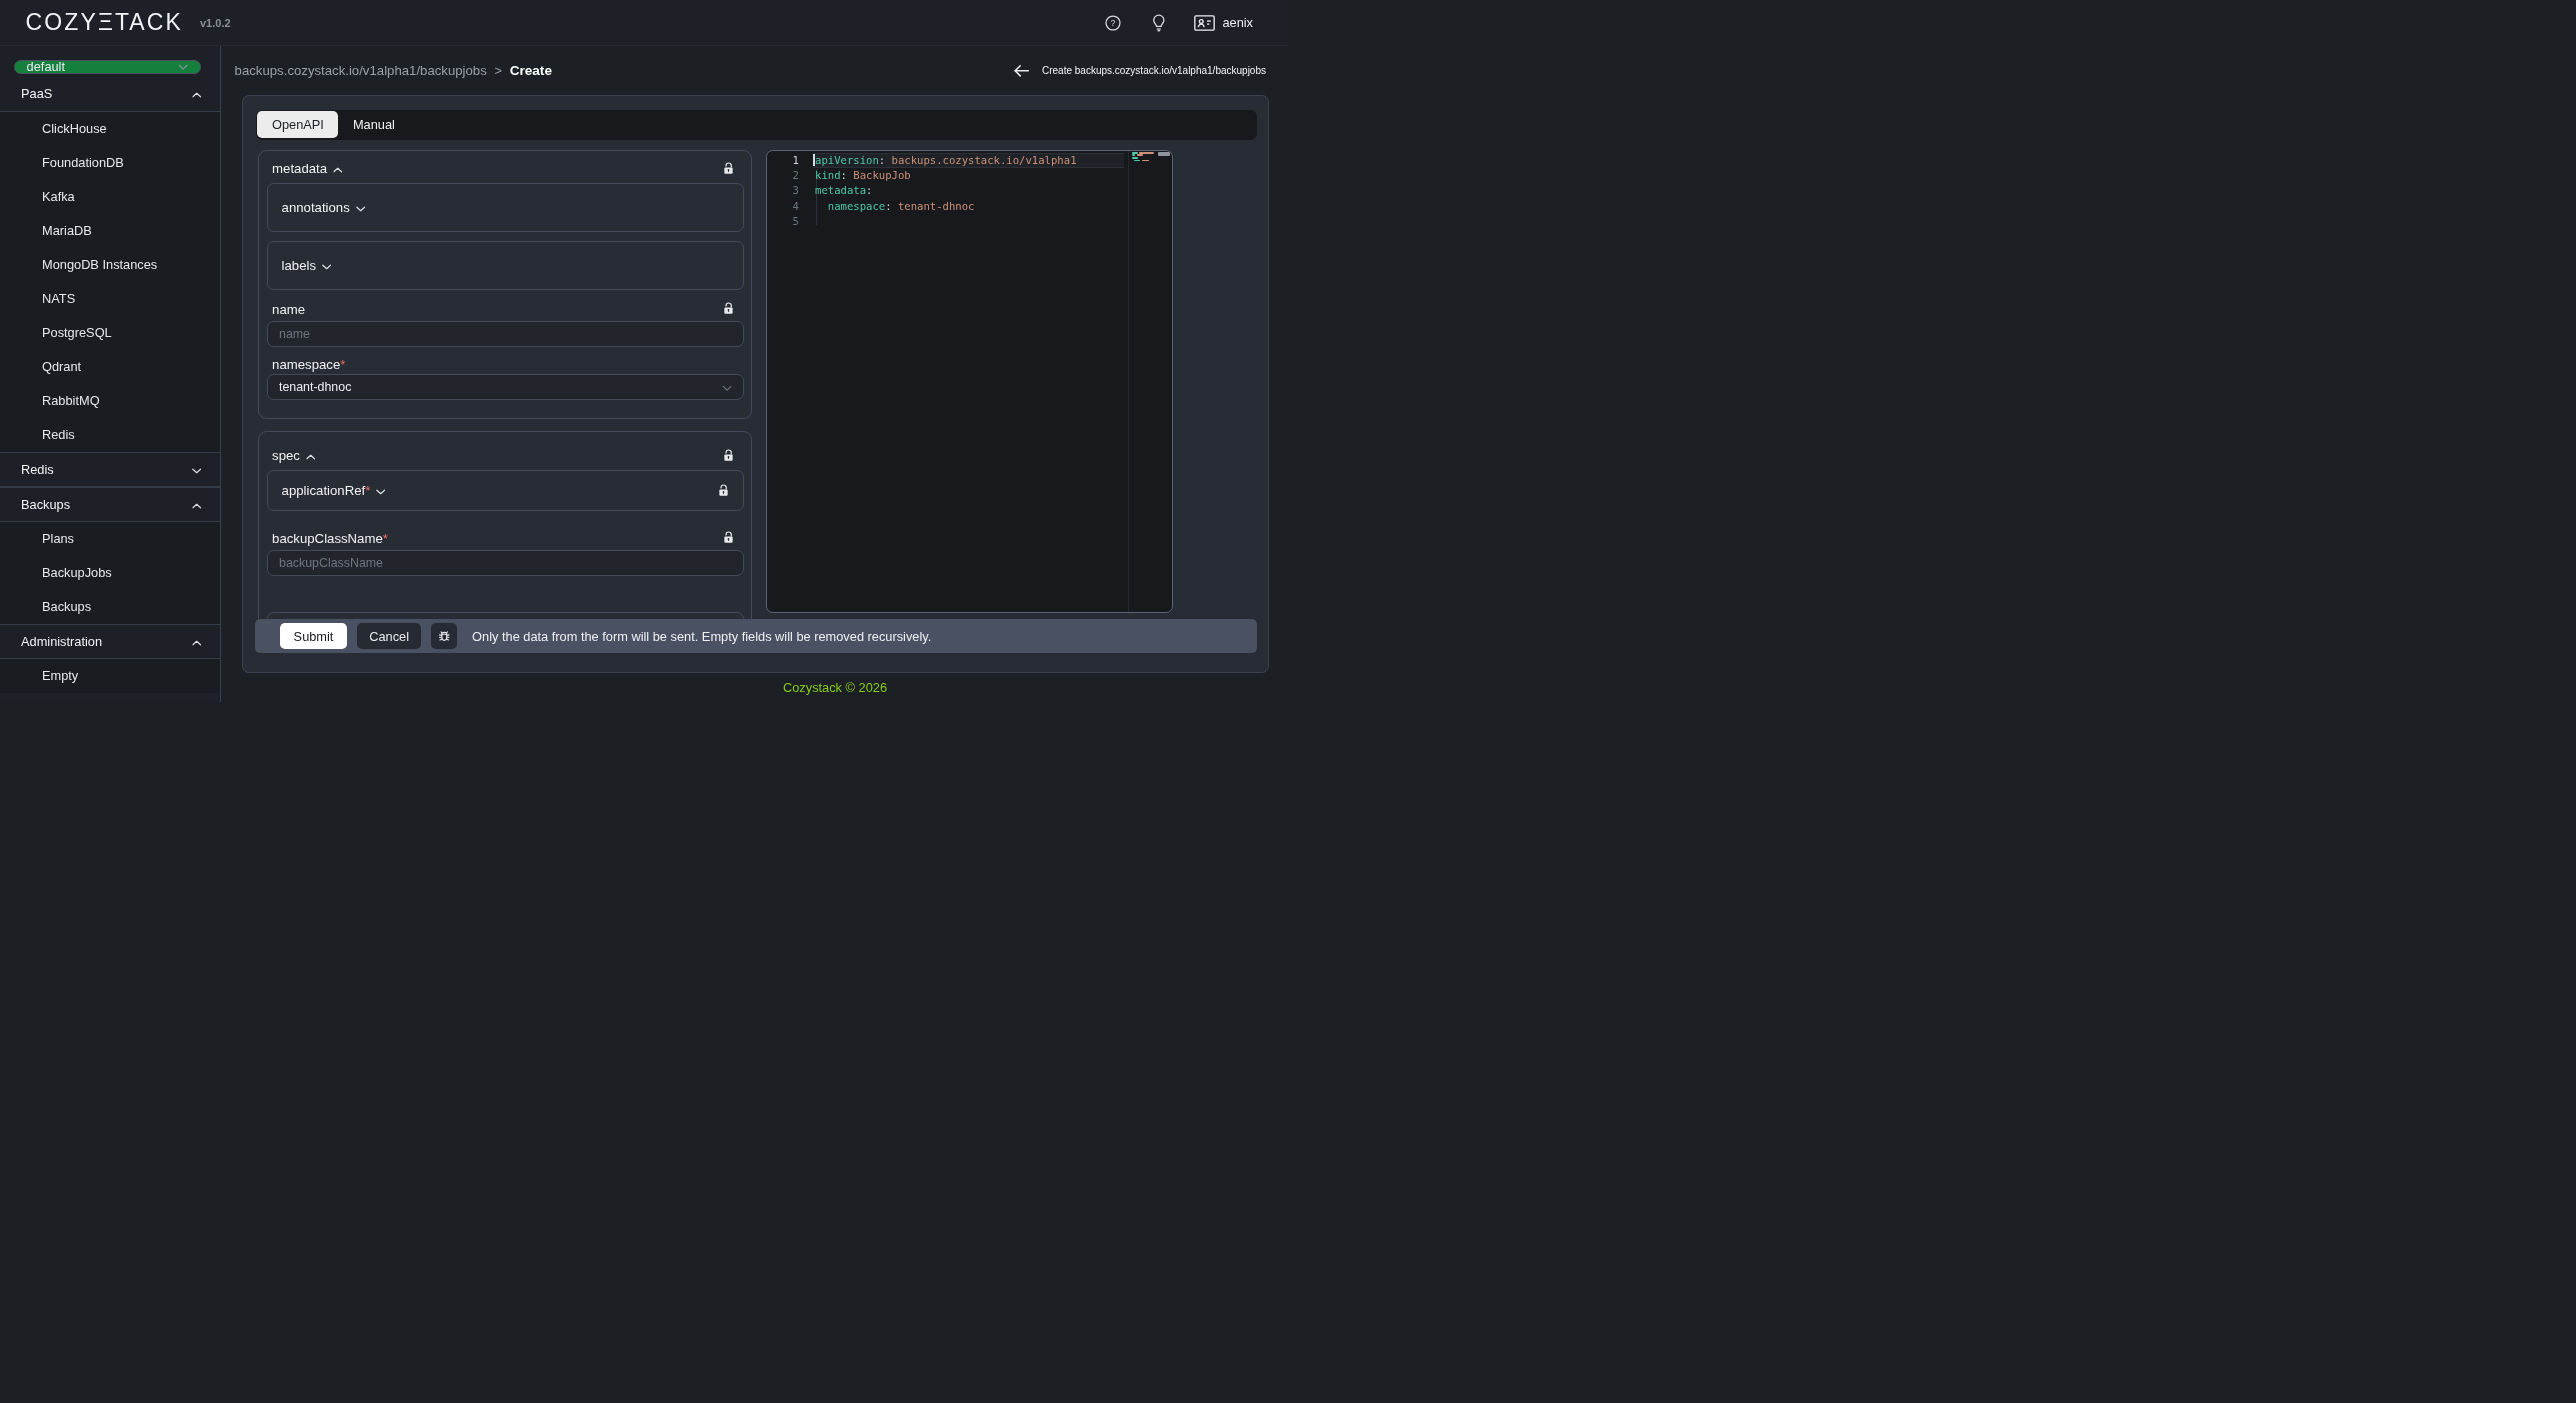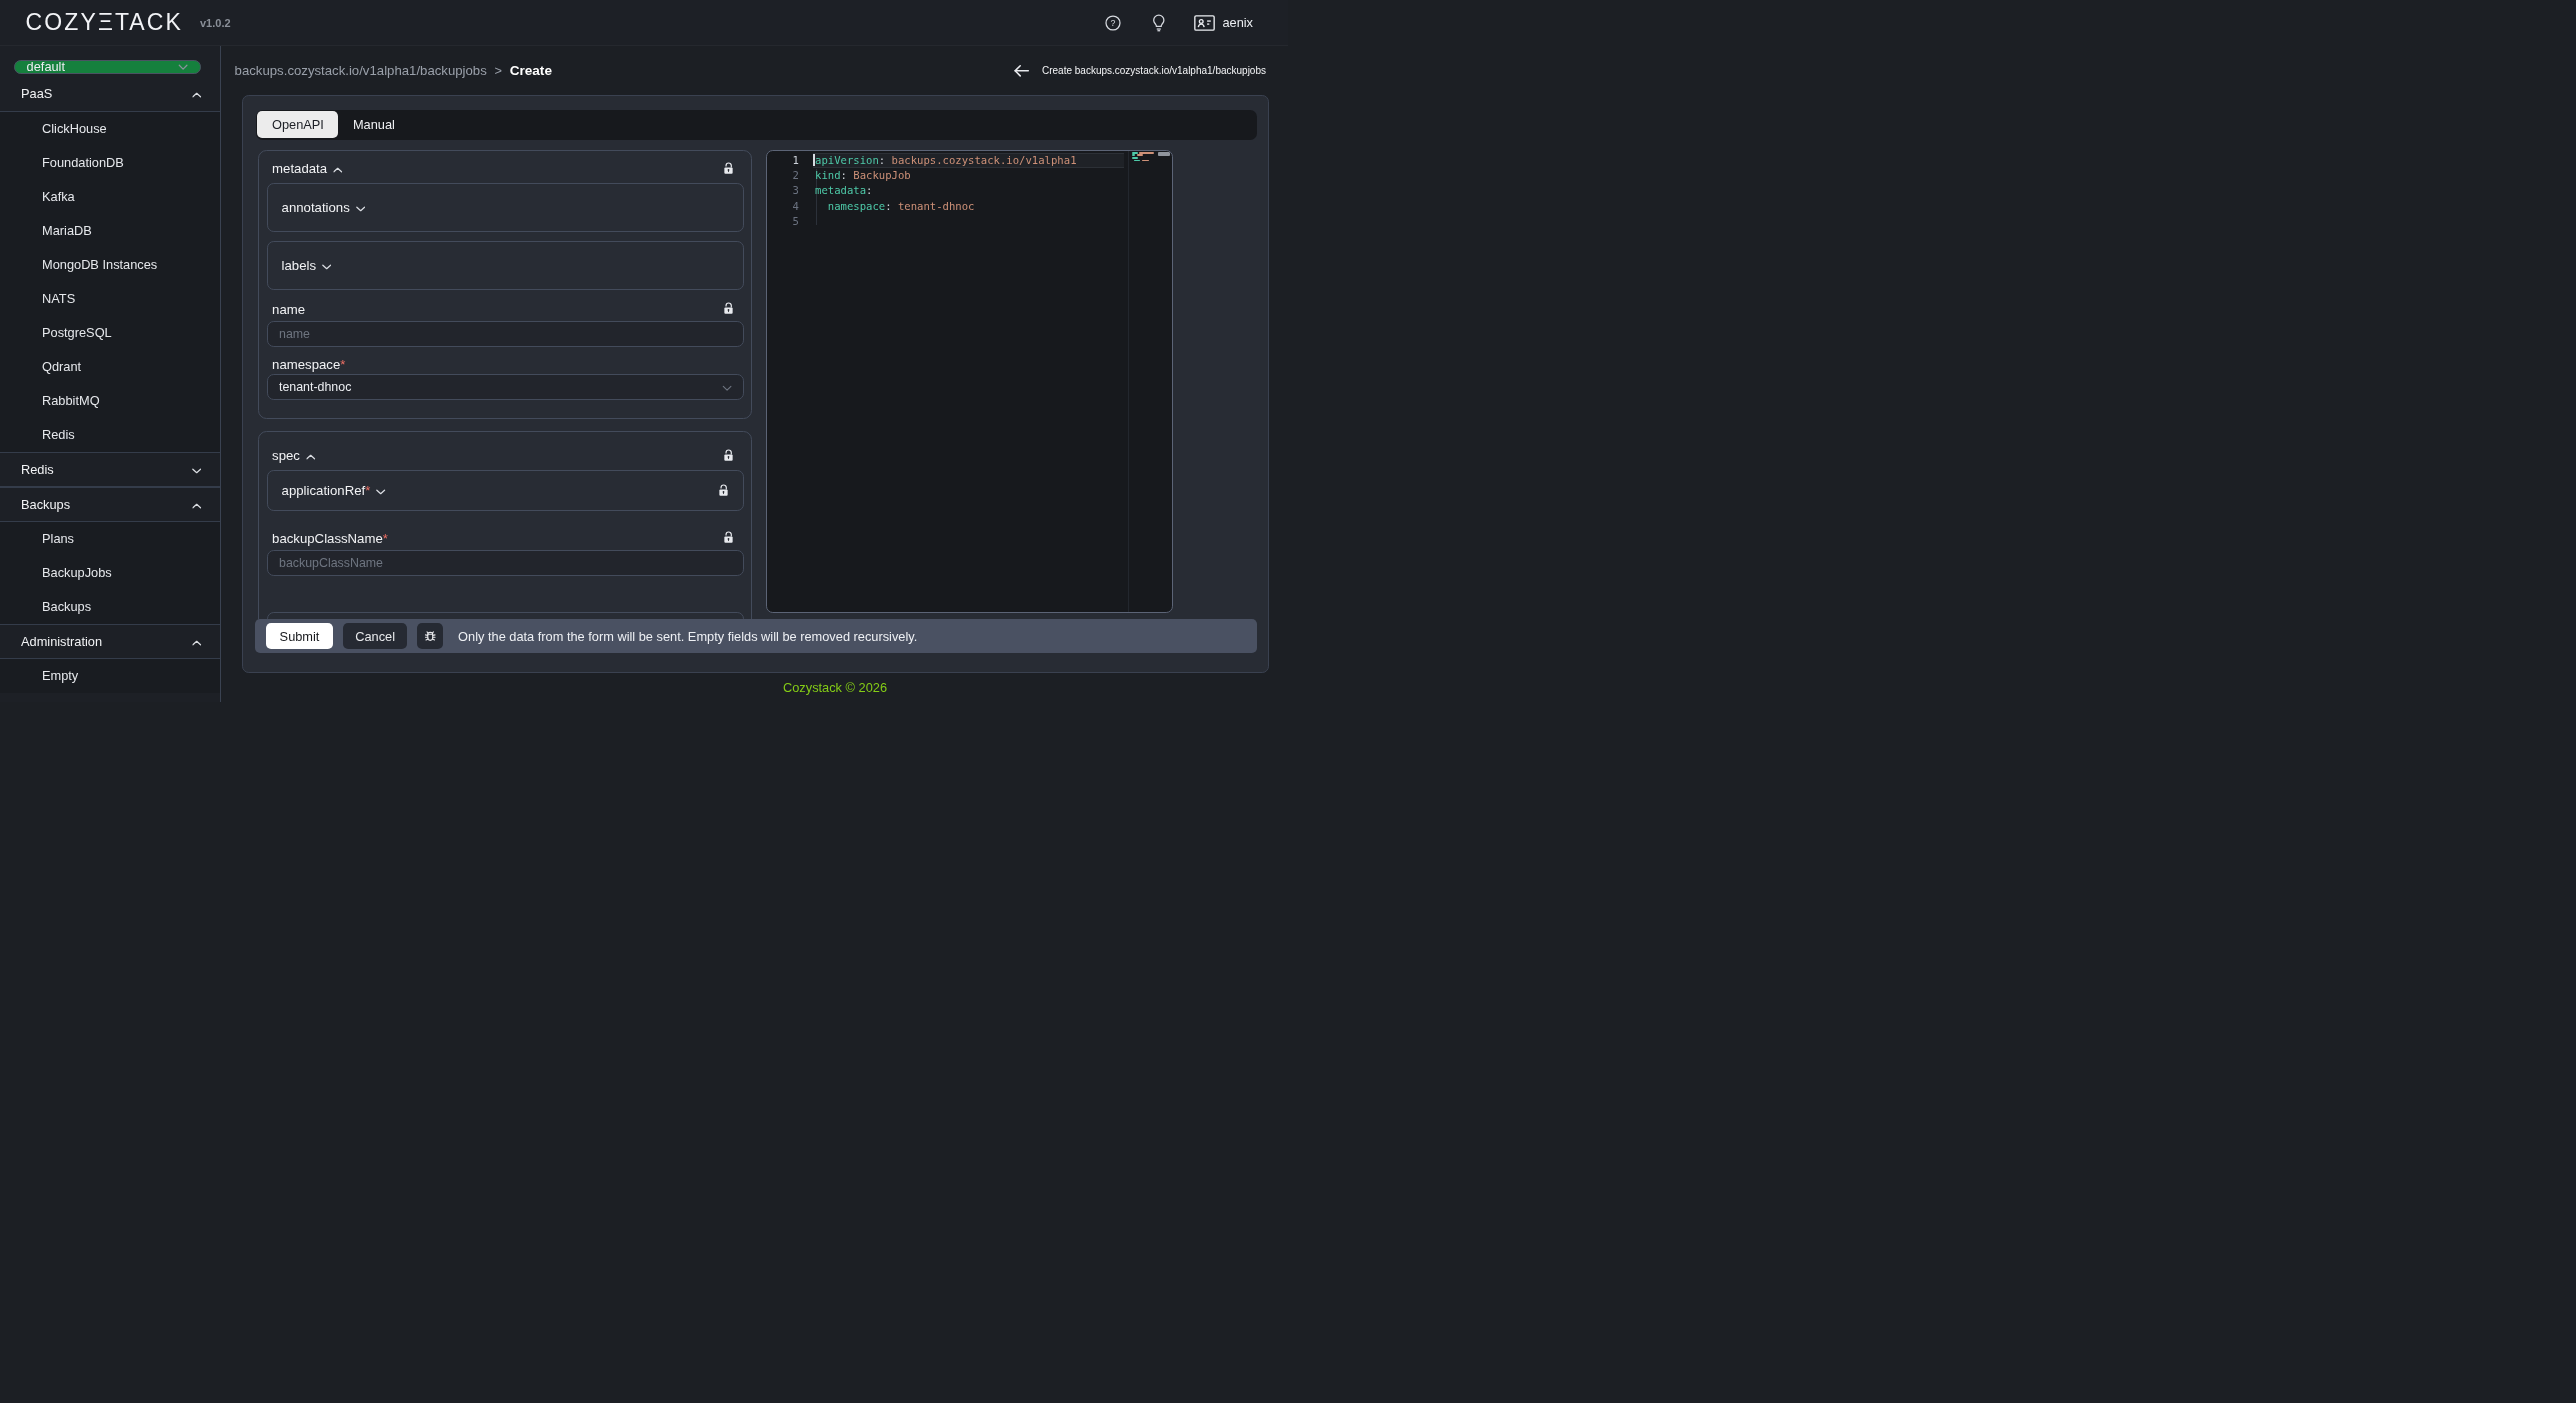--- a/index.html
+++ b/index.html
@@ -99,21 +99,21 @@
     border-left:0.9px solid #23272e; z-index:2; }
   .mm-row { display:flex; gap:1.7px; margin:0.9px 0 0.9px 2.6px; }
   .mm-seg { height:1.7px; border-radius:0.9px; display:inline-block; }
   .mm-teal { background:#4ec9a8; } .mm-sal { background:#ce9178; }
   .mm-slider { position:absolute; top:0.9px; right:1.7px; width:12px; height:4.3px;
     background:#a6abb4; opacity:.85; border-radius:0.9px; cursor:pointer; }
 
   
   .actionbar { position:absolute; left:12px; top:523px; width:1002px; height:34px;
     background:#4a5162; border-radius:5.1px; display:flex; align-items:center;
-    padding-left:11px; gap:10.2px; }
+    padding-left:25px; gap:10.2px; }
   .btn-submit { height:25.6px; padding:0 13.6px; background:#ffffff; color:#17191d; border:none;
     border-radius:5.1px; font-size:12.8px; font-family:inherit; cursor:pointer; }
   .btn-cancel { height:25.6px; padding:0 12px; background:#262a33; color:#e9eaed; border:none;
     border-radius:5.1px; font-size:12.8px; font-family:inherit; cursor:pointer; }
   .btn-bug { height:25.6px; width:25.6px; background:#262a33; border:none; border-radius:5.1px;
     display:flex; align-items:center; justify-content:center; cursor:pointer; color:#e9eaed; }
   .bar-note { font-size:12.8px; color:#eef0f4; margin-left:5.1px; }
 
   .footer { position:absolute; top:634px; left:614px; transform:translateX(-50%);
     font-size:12.8px; color:#84cc16; white-space:nowrap; }

